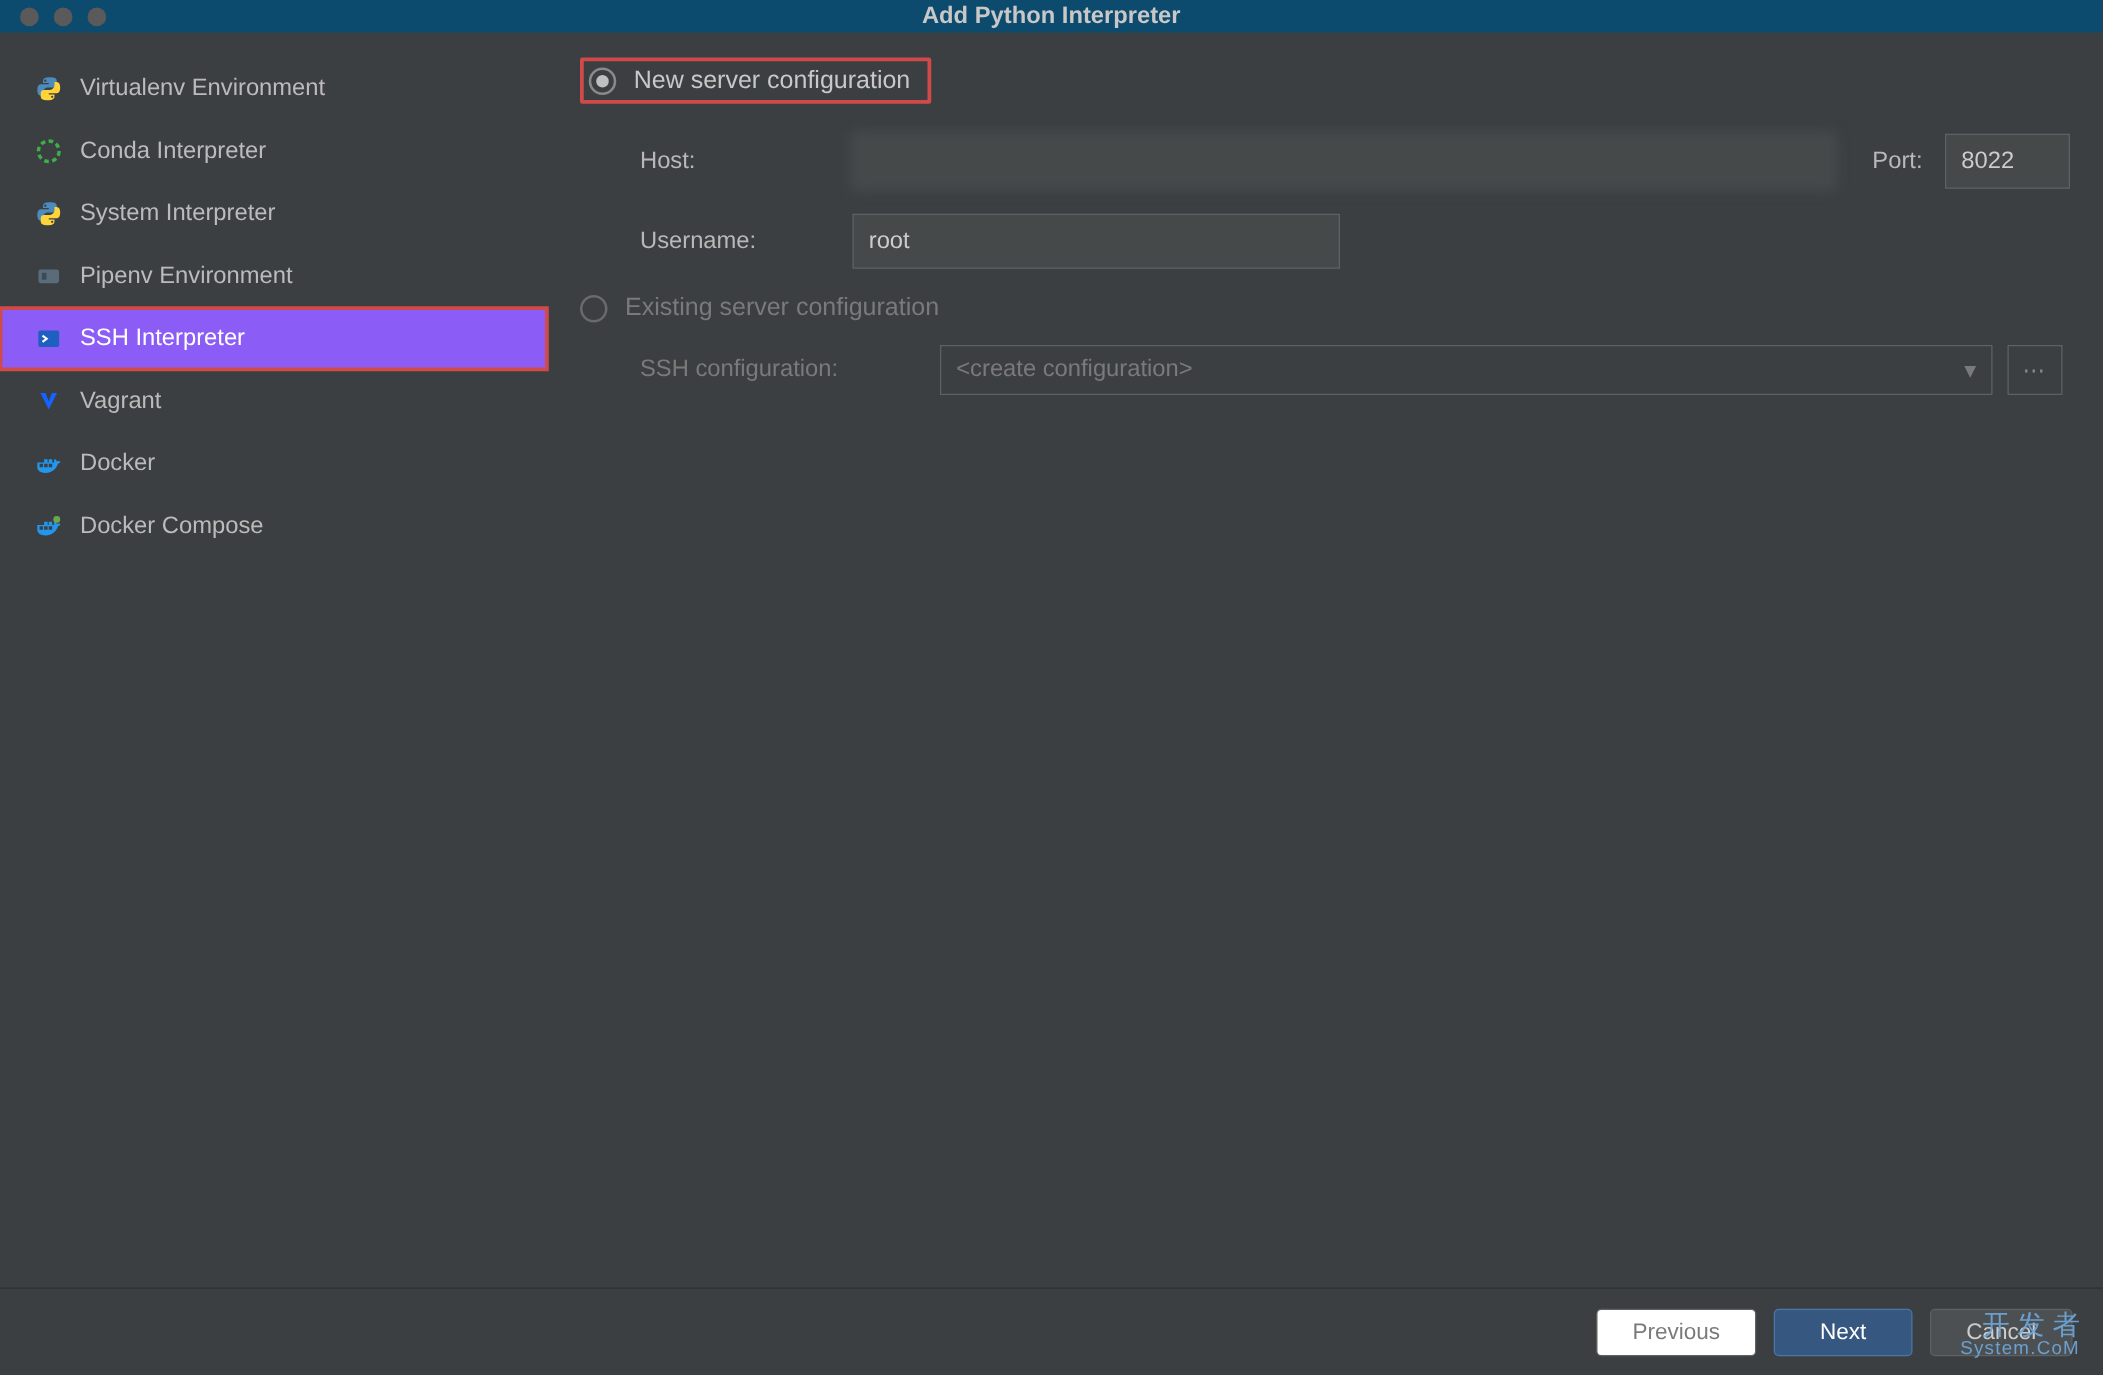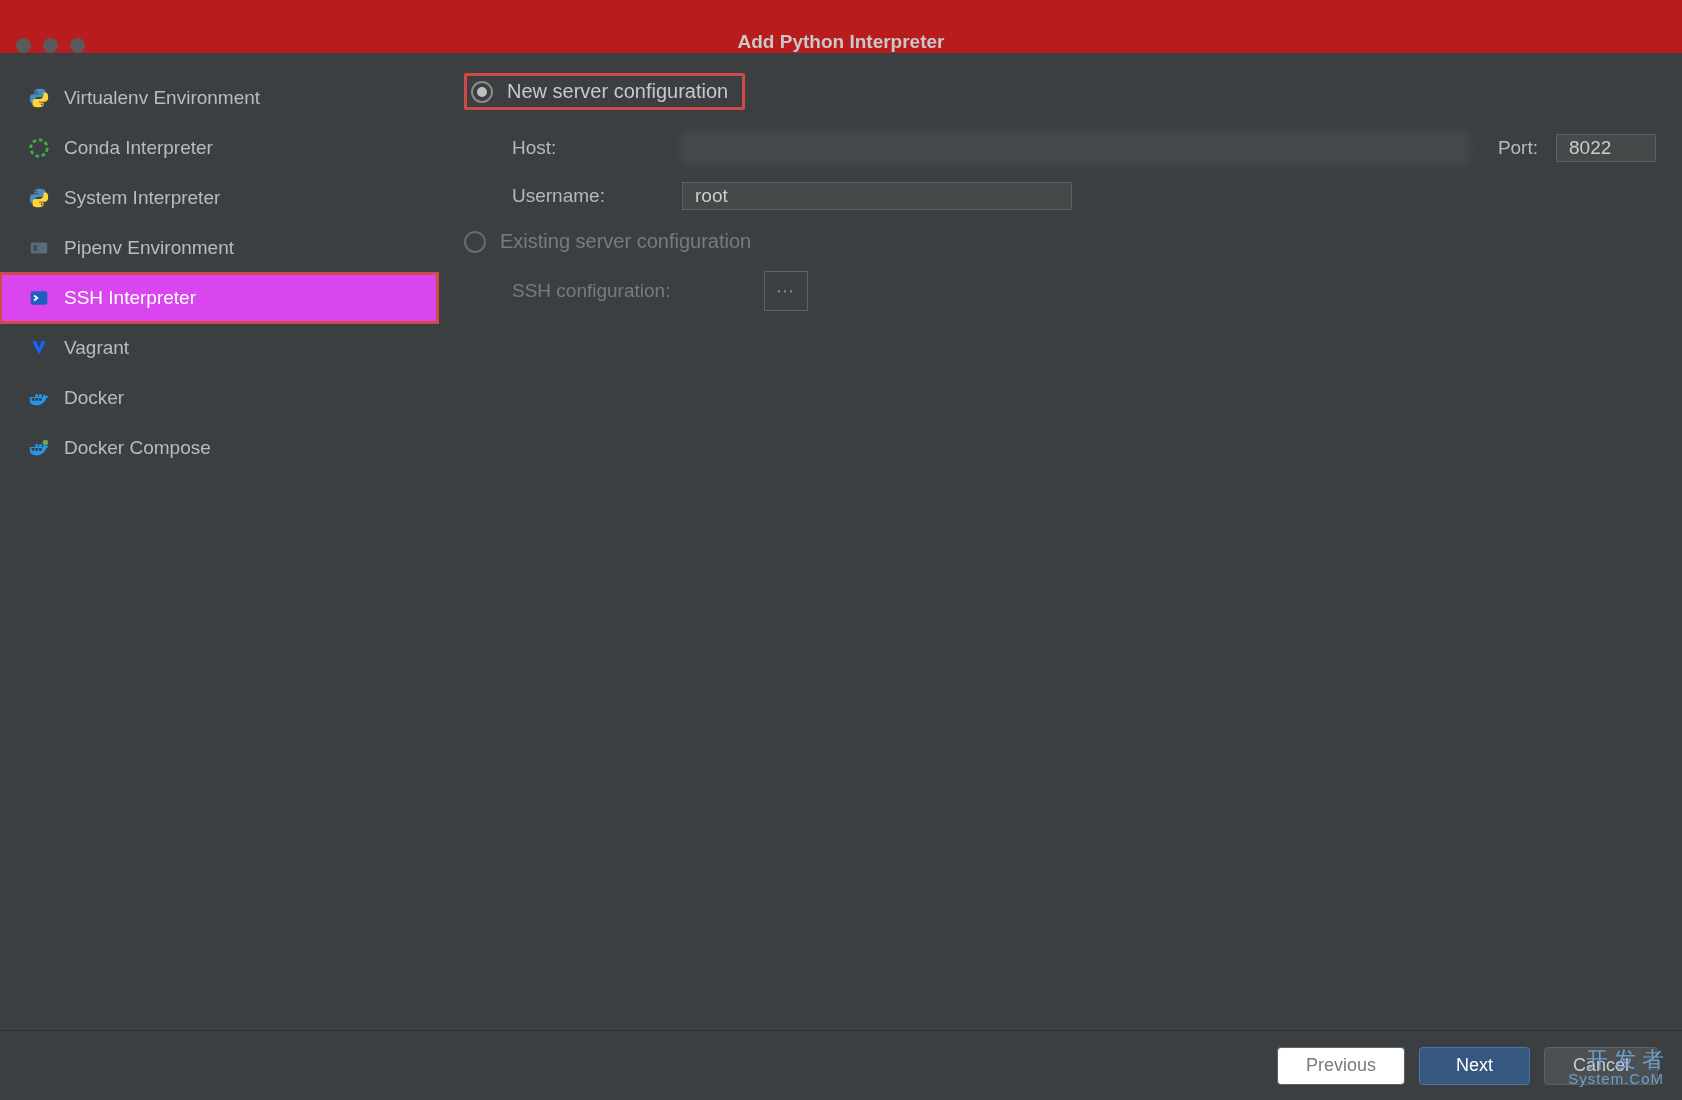--- a/index.html
+++ b/index.html
@@ -7,24 +7,24 @@
   font-family: -apple-system, "Helvetica Neue", Arial, sans-serif;
   background: #3c3f41;
   color: #bbbbbb;
   font-size: 18px;
   width: 1682px;
   height: 1100px;
   overflow: hidden;
   position: relative;
 }
 .titlebar {
-  height: 53px;
-  background: #b91c1c;
-  display: flex;
-  align-items: flex-end;
+  height: 26px;
+  background: #0c4a6e;
+  display: flex;
+  align-items: center;
   position: relative;
 }
 .traffic-lights {
   display: flex;
   gap: 12px;
   padding-left: 16px;
 }
 .tl { width: 15px; height: 15px; border-radius: 50%; background: #5a5a5a; }
 .title {
   position: absolute;
@@ -47,21 +47,21 @@
   display: flex;
   align-items: center;
   height: 50px;
   padding-left: 28px;
   gap: 14px;
   color: #bbbbbb;
   font-size: 19px;
   cursor: pointer;
 }
 .sidebar-item.selected {
-  background: #d946ef;
+  background: #8b5cf6;
   color: #ffffff;
 }
 .icon { width: 22px; height: 22px; display: inline-flex; align-items: center; justify-content: center; flex-shrink: 0; }
 .hl-red {
   outline: 3px solid #d14a4a;
   outline-offset: -2px;
 }
 .hl-red-inline {
   border: 3px solid #d14a4a;
   padding: 4px 14px 4px 4px;
@@ -97,21 +97,21 @@
   padding-left: 48px;
 }
 .form-label {
   width: 170px;
   font-size: 19px;
   color: #b8b8b8;
 }
 .text-input {
   background: #45494a;
   border: 1px solid #5e6163;
-  height: 28px;
+  height: 44px;
   color: #cccccc;
   font-size: 19px;
   padding: 0 12px;
   outline: none;
 }
 .host-input { flex: 1; max-width: 786px; filter: blur(5px); }
 .port-label { margin-left: 30px; width: auto; margin-right: 18px; font-size: 19px; }
 .port-input { width: 100px; text-align: left; }
 .user-input { width: 390px; }
 .disabled-section .radio-label,
@@ -291,20 +291,24 @@
     </div>
 
     <div class="disabled-section">
       <div class="radio-row" style="margin-top:8px;">
         <span class="radio"></span>
         <span class="radio-label">Existing server configuration</span>
       </div>
 
       <div class="form-row">
         <span class="form-label" style="width:240px;">SSH configuration:</span>
+        <div class="dropdown">
+          <span>&lt;create configuration&gt;</span>
+          <span class="dropdown-chevron">▾</span>
+        </div>
         <div class="browse-btn">⋯</div>
       </div>
     </div>
 
   </div>
 </div>
 
 <div class="footer">
   <div class="btn disabled">Previous</div>
   <div class="btn primary">Next</div>

